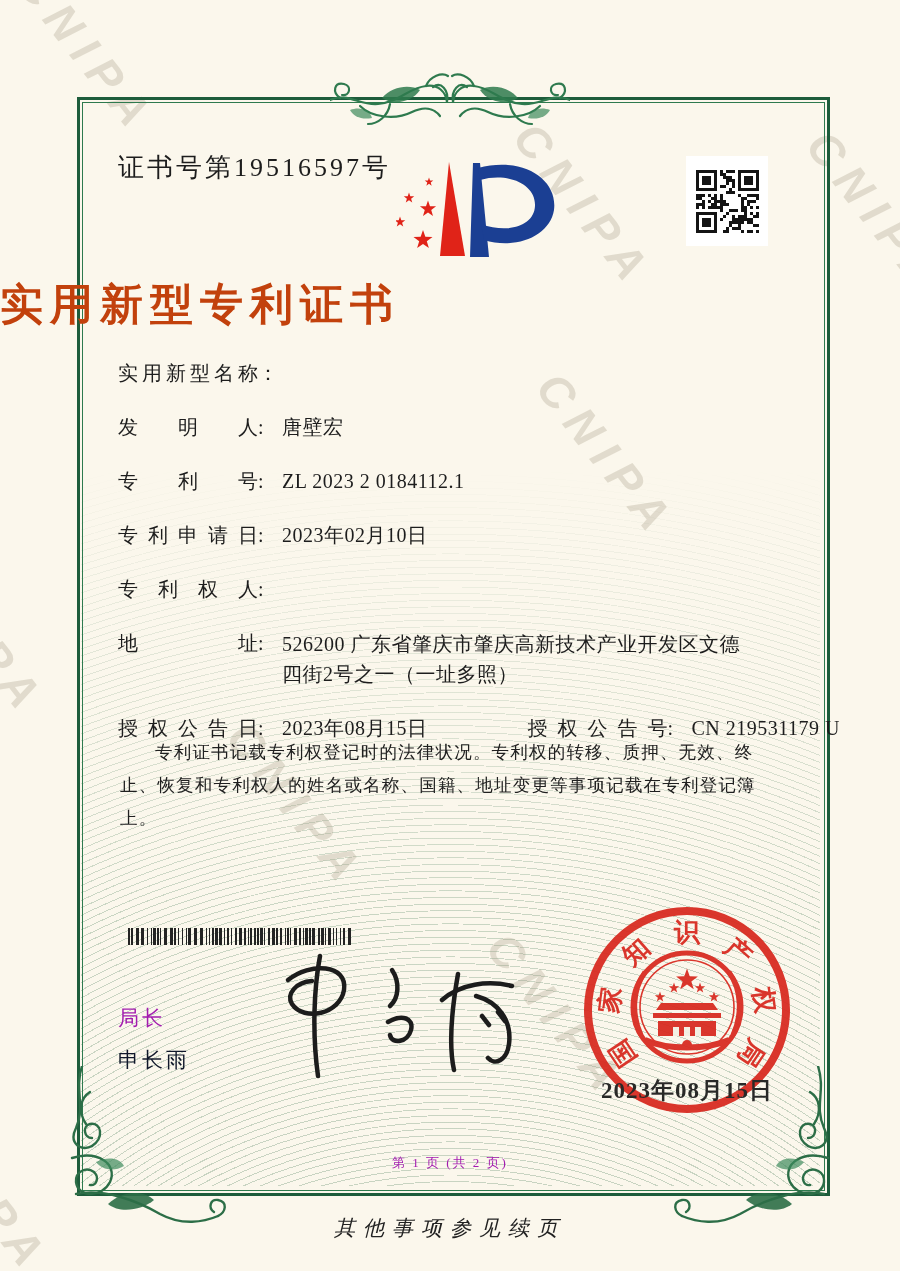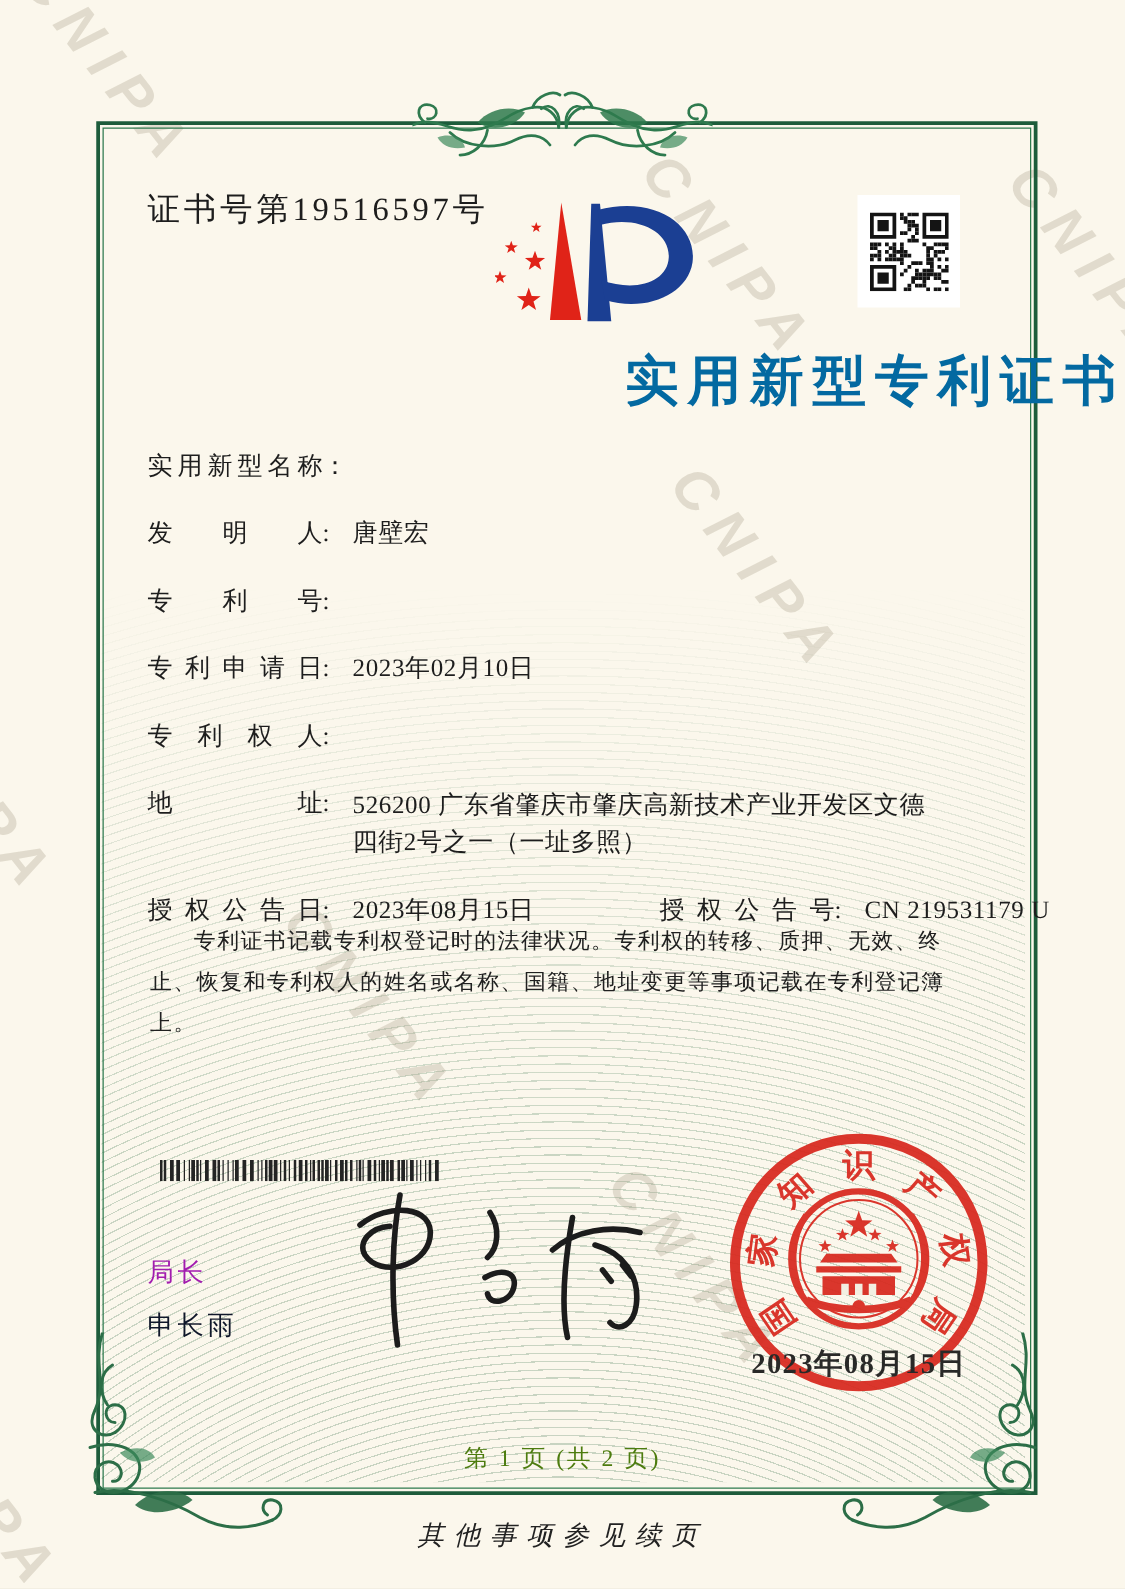--- a/index.html
+++ b/index.html
@@ -16,22 +16,22 @@
     mask-image:linear-gradient(180deg,transparent 0 34%,rgba(0,0,0,.5) 52%,rgba(0,0,0,.95) 75%,#000 100%);}
   
   .wm{position:absolute;z-index:1;font:italic 700 46px "Liberation Sans",sans-serif;
       letter-spacing:11px;color:rgba(166,156,133,.30);transform:rotate(52deg);
       transform-origin:left top;white-space:nowrap;pointer-events:none;}
   
   .cert-no{position:absolute;left:118px;top:150px;font-size:26px;letter-spacing:3px;z-index:3;}
   .logo{position:absolute;left:396px;top:152px;z-index:3;}
   .qr-box{position:absolute;left:686px;top:156px;width:82px;height:90px;background:#fff;z-index:3;
           display:flex;align-items:center;justify-content:center;}
-  .title{position:absolute;left:0;right:0;top:276px;text-align:right;z-index:3;
-         font-size:43px;font-weight:700;letter-spacing:7px;color:#0369a1;}
+  .title{position:absolute;left:0;right:0;top:276px;text-align:left;z-index:3;
+         font-size:43px;font-weight:700;letter-spacing:7px;color:#c2410c;}
   
   .fields{position:absolute;left:118px;top:359px;width:640px;z-index:3;font-size:20px;}
   .frow{display:flex;align-items:flex-start;margin-bottom:25px;line-height:29px;}
   .f-label{width:140px;flex:0 0 140px;display:flex;justify-content:space-between;}
   .f-sep{width:14px;flex:0 0 14px;text-align:left;}
   .f-val{margin-left:10px;letter-spacing:.5px;}
   .addr .f-val{width:520px;line-height:30px;}
   .frow.pair2{margin-left:100px;margin-bottom:0;}
   .last-line{display:flex;}
   .last-line .f-val{white-space:nowrap;}
@@ -48,21 +48,21 @@
             font-family:"Liberation Sans",sans-serif;font-size:21px;font-weight:500;letter-spacing:3px;color:#0f172a;}
   
   .seal{position:absolute;left:578px;top:903px;width:218px;height:218px;z-index:4;opacity:.93;}
   .seal-text{position:absolute;left:0;top:0;width:218px;height:218px;}
   .seal-text span{position:absolute;left:95px;top:93px;width:28px;height:28px;line-height:28px;
       text-align:center;font-weight:700;font-size:26px;color:#d8281e;font-family:"Liberation Serif",serif;}
   .seal-date{position:absolute;left:0;right:0;top:172px;text-align:center;z-index:5;
       font-size:23px;font-weight:700;letter-spacing:1px;color:#1a1a1a;}
   
   .page-info{position:absolute;left:0;right:0;top:1154px;text-align:center;z-index:3;
-      font-size:19px;letter-spacing:2px;color:#4d7c0f;}
+      font-size:13px;letter-spacing:2px;color:#a21caf;}
   .continuation{position:absolute;left:0;right:0;top:1214px;text-align:center;z-index:3;
       font-style:italic;font-size:21px;letter-spacing:8px;color:#222;}
   
   .orn-top{position:absolute;left:330px;top:60px;z-index:3;display:flex;}
   .orn-top svg.right{transform:scaleX(-1);}
   .corner{position:absolute;z-index:3;}
   .corner.bl{left:52px;top:1066px;}
   .corner.br{left:668px;top:1066px;transform:scaleX(-1);}
   .hidden-defs{position:absolute;width:0;height:0;overflow:hidden;}
 </style>
@@ -321,20 +321,21 @@
       <span class="f-sep">:</span>
       <span class="f-val">唐壁宏</span>
     </div>
     <div class="frow">
       <span class="f-label">
           <span>专</span>
           <span>利</span>
           <span>号</span>
         </span>
       <span class="f-sep">:</span>
+      <span class="f-val">ZL 2023 2 0184112.1</span>
     </div>
     <div class="frow">
       <span class="f-label">
           <span>专</span>
           <span>利</span>
           <span>申</span>
           <span>请</span>
           <span>日</span>
         </span>
       <span class="f-sep">:</span>

